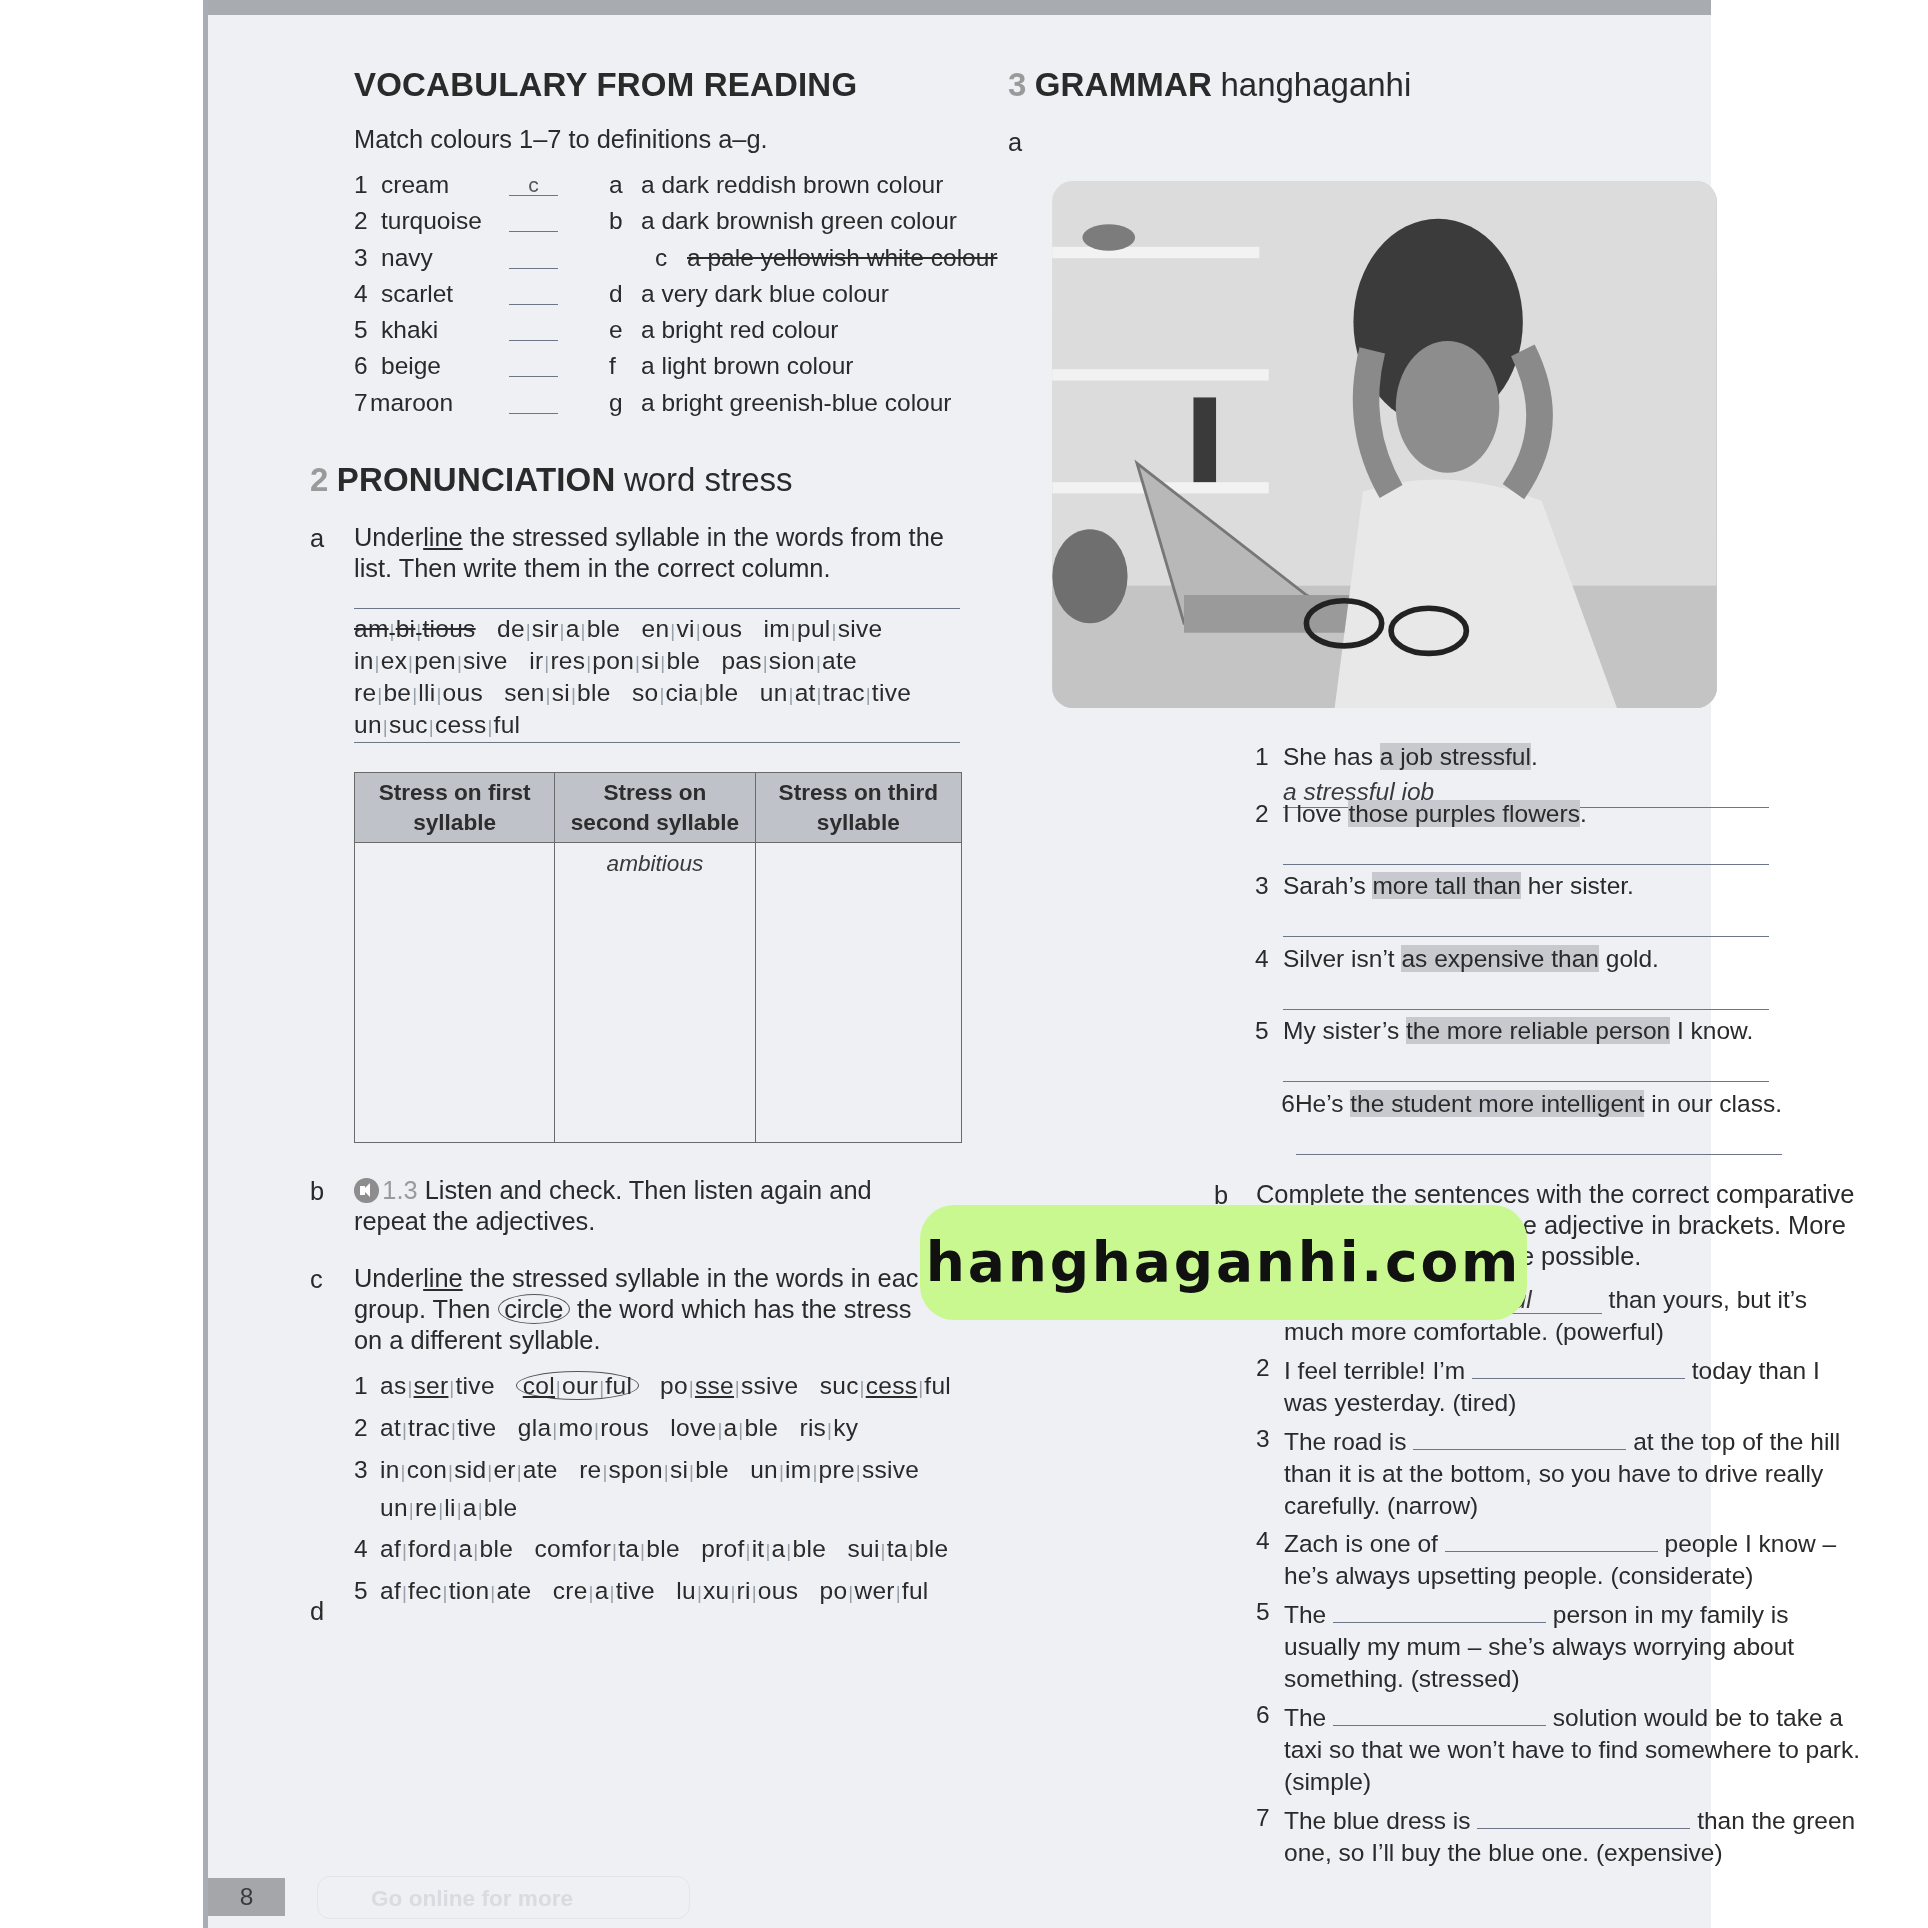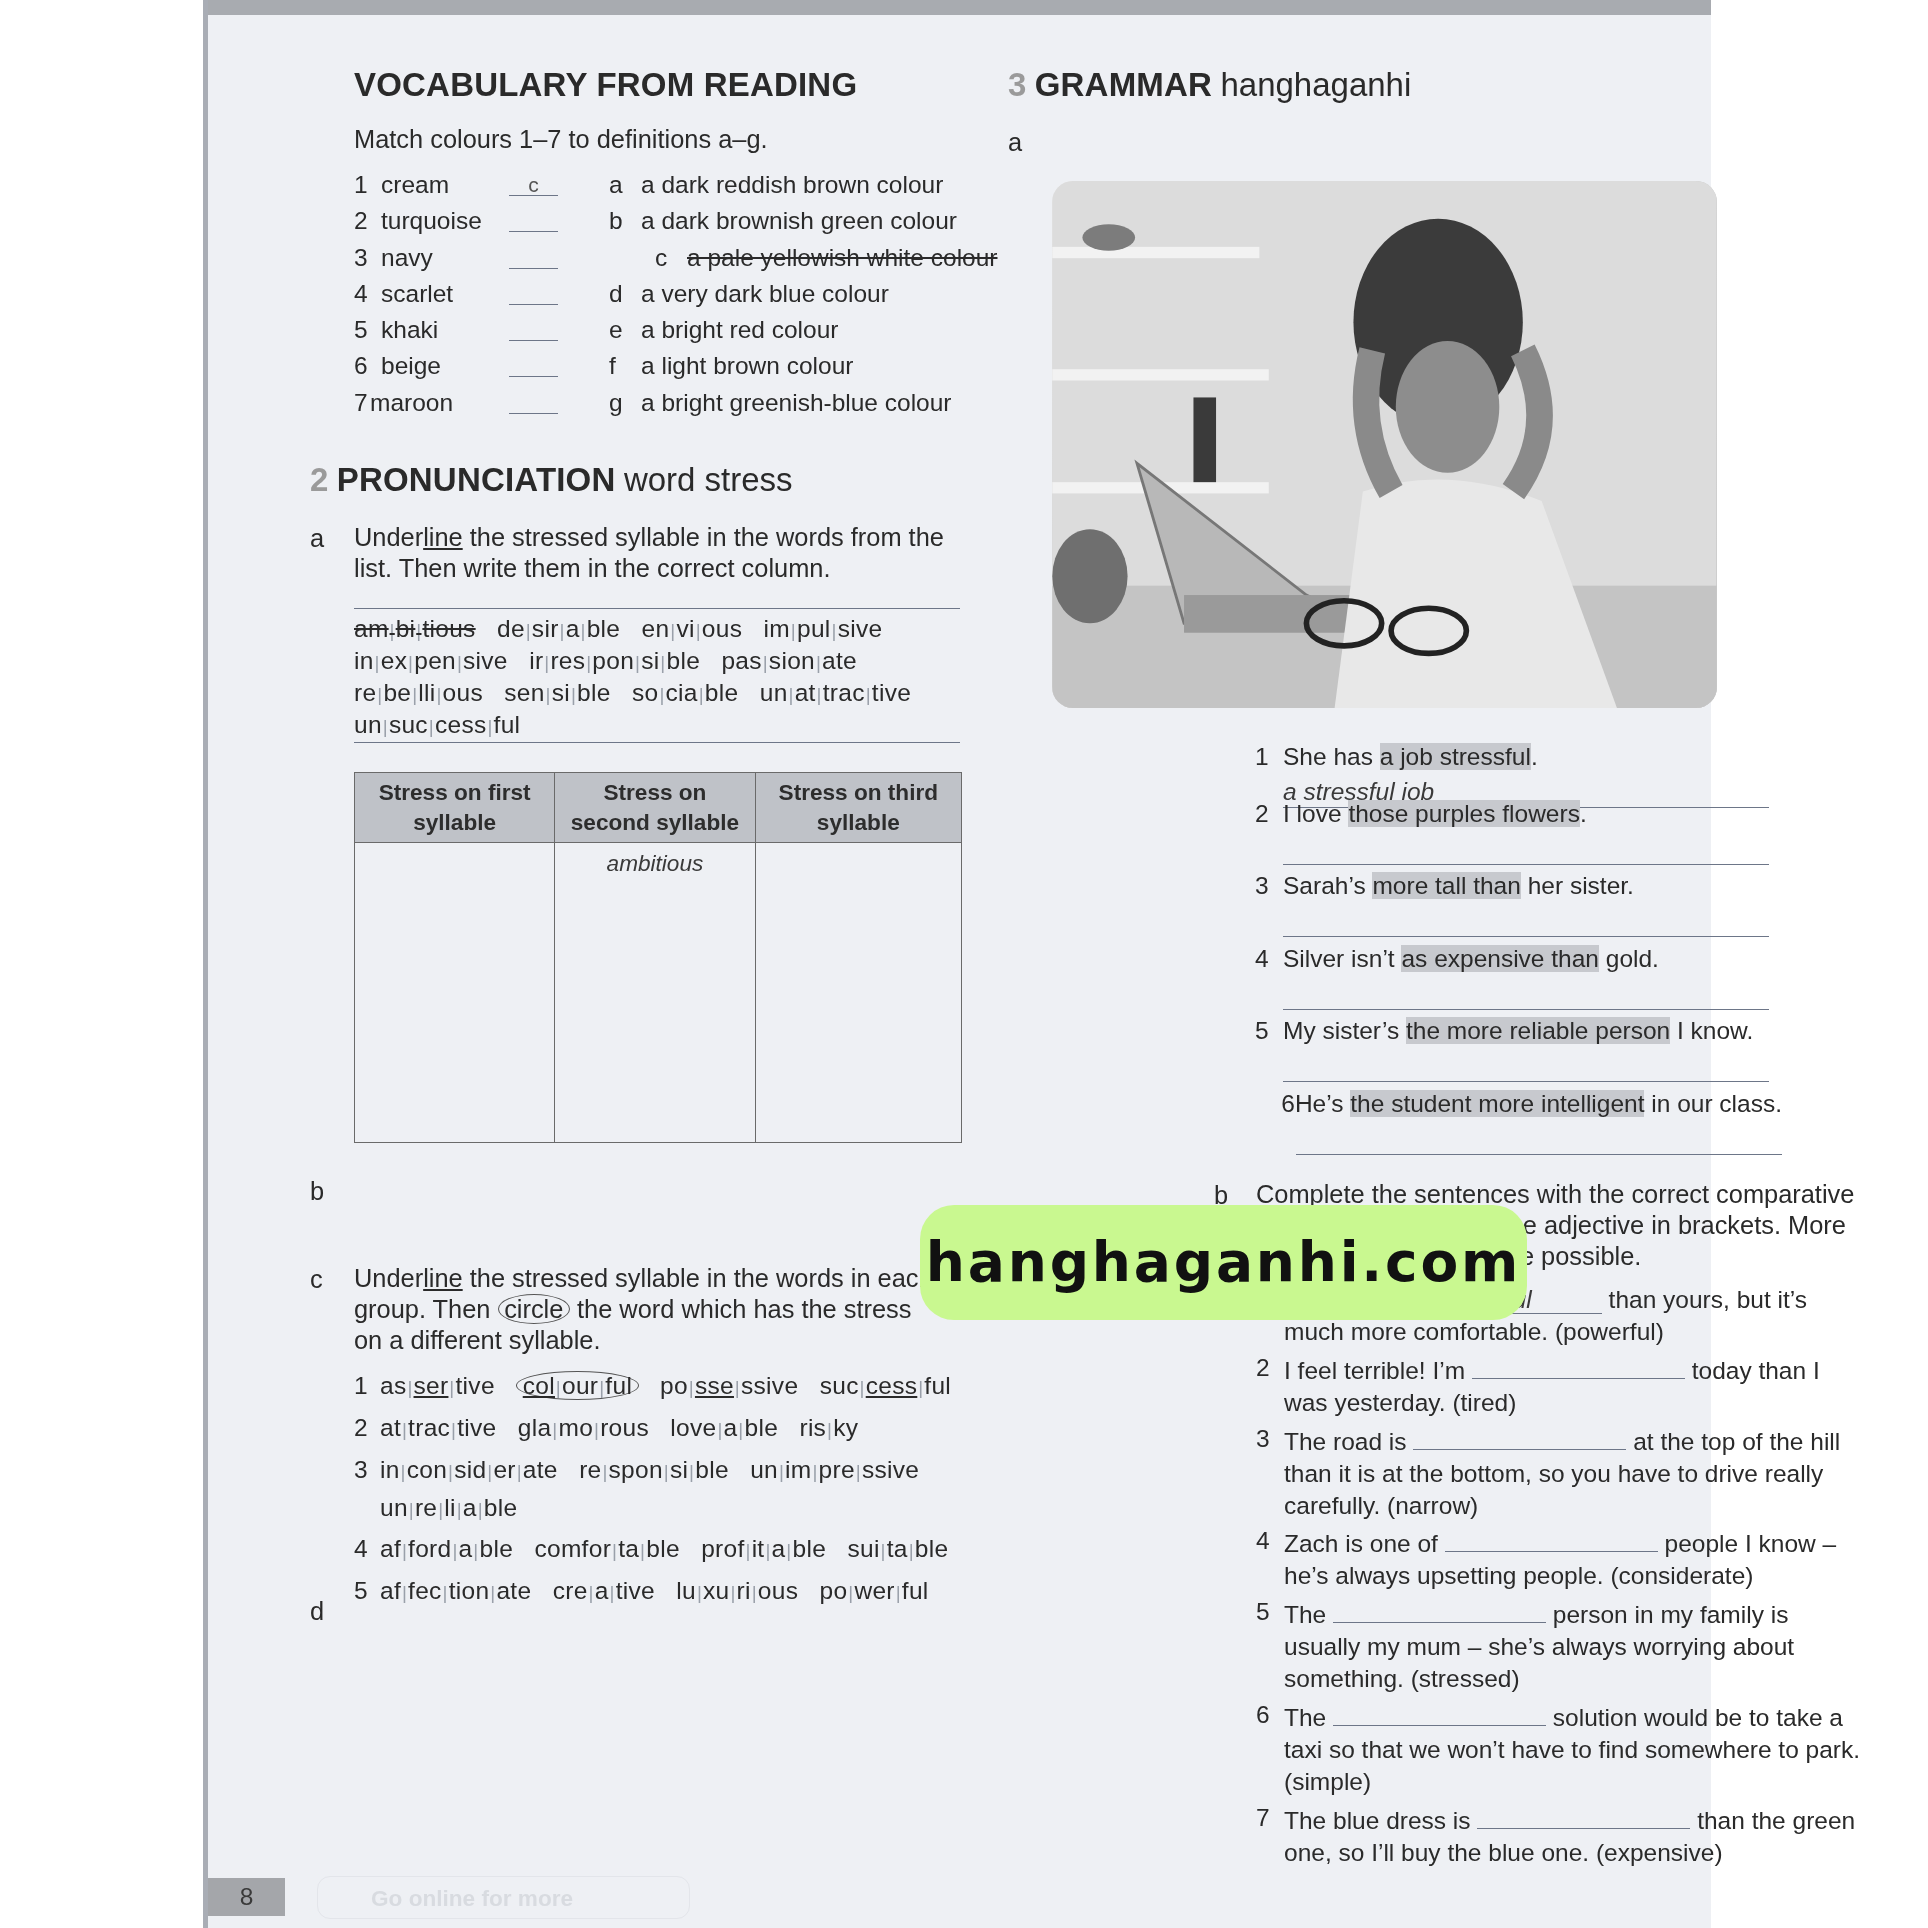--- a/index.html
+++ b/index.html
@@ -132,20 +132,24 @@
     <tbody>
       <tr>
         <td></td>
         <td><span>ambitious</span></td>
         <td></td>
       </tr>
     </tbody>
   </table>
 
   <div class="abs lbl" style="left:102px;top:1177px;">b</div>
+  <div class="abs txt-lg" style="left:146px;top:1175px;width:584px;">
+    <span class="speaker"></span><span class="audio-num">1.3</span>
+    <span>Listen and check. Then listen again and repeat the adjectives.</span>
+  </div>
 
   <div class="abs lbl" style="left:102px;top:1265px;">c</div>
   <div class="abs txt-lg" style="left:146px;top:1263px;width:584px;">
     <span>Under</span><span class="u">line</span><span> the stressed syllable in the words in each group. Then </span><span class="circled">circle</span><span> the word which has the stress on a different syllable.</span>
   </div>
 
   <div id="group-list" class="abs txt syl" style="left:146px;top:1368px;width:621px;">
       <div style="margin-bottom: 3.8px; line-height: 36px;"><span style="display: inline-block; width: 26px;">1</span><span><span>as</span><span style="color: rgb(154, 160, 170); font-size: 19px; margin: 0px 0.9px;">|</span><span class="u">ser</span><span style="color: rgb(154, 160, 170); font-size: 19px; margin: 0px 0.9px;">|</span><span>tive</span></span>&nbsp;&nbsp;&nbsp;<span class="circled"><span class="u">col</span><span style="color: rgb(154, 160, 170); font-size: 19px; margin: 0px 0.9px;">|</span><span>our</span><span style="color: rgb(154, 160, 170); font-size: 19px; margin: 0px 0.9px;">|</span><span>ful</span></span>&nbsp;&nbsp;&nbsp;<span><span>po</span><span style="color: rgb(154, 160, 170); font-size: 19px; margin: 0px 0.9px;">|</span><span class="u">sse</span><span style="color: rgb(154, 160, 170); font-size: 19px; margin: 0px 0.9px;">|</span><span>ssive</span></span>&nbsp;&nbsp;&nbsp;<span><span>suc</span><span style="color: rgb(154, 160, 170); font-size: 19px; margin: 0px 0.9px;">|</span><span class="u">cess</span><span style="color: rgb(154, 160, 170); font-size: 19px; margin: 0px 0.9px;">|</span><span>ful</span></span></div>
       <div style="margin-bottom: 3.8px; line-height: 36px;"><span style="display: inline-block; width: 26px;">2</span><span><span>at</span><span style="color: rgb(154, 160, 170); font-size: 19px; margin: 0px 0.9px;">|</span><span>trac</span><span style="color: rgb(154, 160, 170); font-size: 19px; margin: 0px 0.9px;">|</span><span>tive</span></span>&nbsp;&nbsp;&nbsp;<span><span>gla</span><span style="color: rgb(154, 160, 170); font-size: 19px; margin: 0px 0.9px;">|</span><span>mo</span><span style="color: rgb(154, 160, 170); font-size: 19px; margin: 0px 0.9px;">|</span><span>rous</span></span>&nbsp;&nbsp;&nbsp;<span><span>love</span><span style="color: rgb(154, 160, 170); font-size: 19px; margin: 0px 0.9px;">|</span><span>a</span><span style="color: rgb(154, 160, 170); font-size: 19px; margin: 0px 0.9px;">|</span><span>ble</span></span>&nbsp;&nbsp;&nbsp;<span><span>ris</span><span style="color: rgb(154, 160, 170); font-size: 19px; margin: 0px 0.9px;">|</span><span>ky</span></span></div>
       <div style="margin-bottom: 3.8px; line-height: 36px;"><span style="display: inline-block; width: 26px;">3</span><span><span>in</span><span style="color: rgb(154, 160, 170); font-size: 19px; margin: 0px 0.9px;">|</span><span>con</span><span style="color: rgb(154, 160, 170); font-size: 19px; margin: 0px 0.9px;">|</span><span>sid</span><span style="color: rgb(154, 160, 170); font-size: 19px; margin: 0px 0.9px;">|</span><span>er</span><span style="color: rgb(154, 160, 170); font-size: 19px; margin: 0px 0.9px;">|</span><span>ate</span></span>&nbsp;&nbsp;&nbsp;<span><span>re</span><span style="color: rgb(154, 160, 170); font-size: 19px; margin: 0px 0.9px;">|</span><span>spon</span><span style="color: rgb(154, 160, 170); font-size: 19px; margin: 0px 0.9px;">|</span><span>si</span><span style="color: rgb(154, 160, 170); font-size: 19px; margin: 0px 0.9px;">|</span><span>ble</span></span>&nbsp;&nbsp;&nbsp;<span><span>un</span><span style="color: rgb(154, 160, 170); font-size: 19px; margin: 0px 0.9px;">|</span><span>im</span><span style="color: rgb(154, 160, 170); font-size: 19px; margin: 0px 0.9px;">|</span><span>pre</span><span style="color: rgb(154, 160, 170); font-size: 19px; margin: 0px 0.9px;">|</span><span>ssive</span></span>&nbsp;&nbsp;&nbsp;<br><span style="display: inline-block; width: 26px;"></span><span><span>un</span><span style="color: rgb(154, 160, 170); font-size: 19px; margin: 0px 0.9px;">|</span><span>re</span><span style="color: rgb(154, 160, 170); font-size: 19px; margin: 0px 0.9px;">|</span><span>li</span><span style="color: rgb(154, 160, 170); font-size: 19px; margin: 0px 0.9px;">|</span><span>a</span><span style="color: rgb(154, 160, 170); font-size: 19px; margin: 0px 0.9px;">|</span><span>ble</span></span></div>

